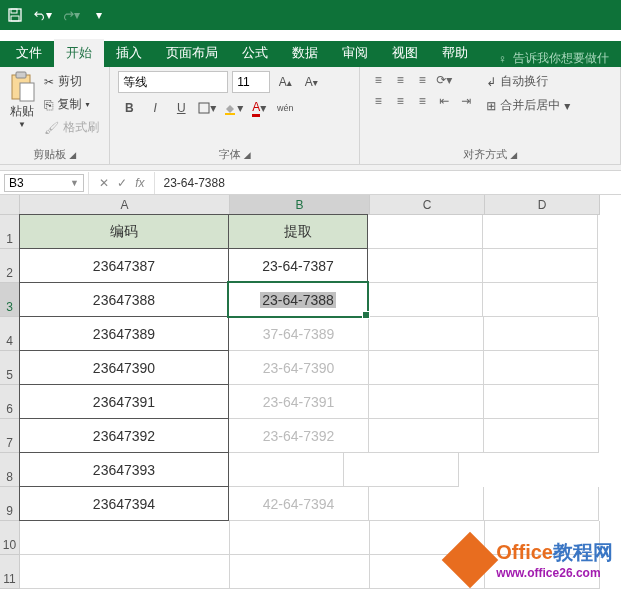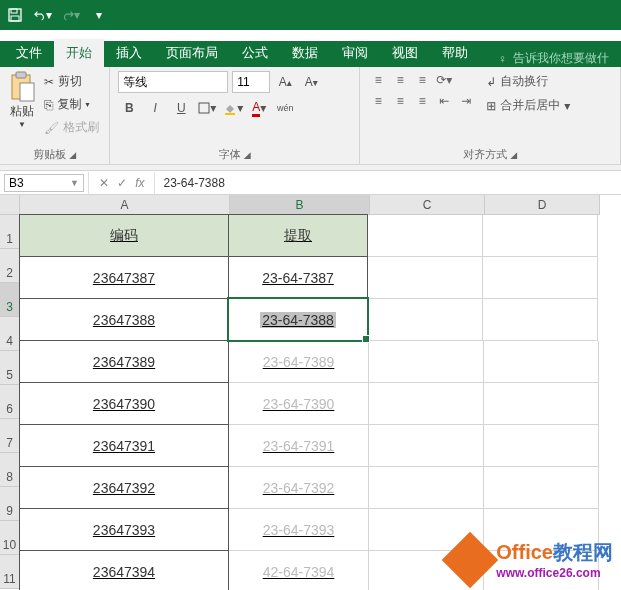--- a/index.html
+++ b/index.html
@@ -50,21 +50,21 @@
     .rowhead { width: 20px; height: 34px; background: #e6e6e6; border-right: 1px solid #ccc; border-bottom: 1px solid #ccc; display: flex; align-items: flex-end; justify-content: center; color: #555; font-size: 12px; padding-bottom: 2px; }
     .rowhead.active { background: #d2d2d2; color: #217346; }
     
     .cols { flex: 1; }
     .colheaders { display: flex; height: 20px; }
     .colhead { background: #e6e6e6; border-right: 1px solid #ccc; border-bottom: 1px solid #ccc; display: flex; align-items: center; justify-content: center; color: #555; font-size: 12px; }
     .colhead.active { background: #d2d2d2; color: #217346; }
     .colA { width: 210px; } .colB { width: 140px; } .colC { width: 115px; } .colD { width: 115px; }
     
     .gridbody { position: relative; }
-    .row { display: flex; height: 42px; text-decoration: underline; }
+    .row { display: flex; height: 34px; }
     .cell { border-right: 1px solid #d4d4d4; border-bottom: 1px solid #d4d4d4; display: flex; align-items: center; justify-content: center; font-size: 14px; color: #333; background: #fff; }
     .header-cell { background: #d5e3cf; font-weight: normal; }
     .bordered { border: 1px solid #555; border-right: 1px solid #555; border-bottom: 1px solid #555; margin: -1px 0 0 -1px; }
     .faded { color: #bbb; }
     
     .selected-cell { outline: 2px solid #217346; outline-offset: -1px; position: relative; z-index: 2; }
     .selected-cell::after { content: ''; position: absolute; right: -3px; bottom: -3px; width: 6px; height: 6px; background: #217346; border: 1px solid #fff; }
     .sel-text { background: #c0c0c0; padding: 0 2px; }
     
     .watermark { position: absolute; right: 8px; bottom: 10px; display: flex; align-items: center; gap: 6px; font-weight: bold; }
@@ -248,21 +248,21 @@
       <div class="row">
         <div class="cell colA bordered">23647388</div>
         <div class="cell colB bordered selected-cell">
             <span class="sel-text">23-64-7388</span>
           </div>
         <div class="cell colC"></div>
         <div class="cell colD"></div>
       </div>
       <div class="row">
         <div class="cell colA bordered">23647389</div>
-        <div class="cell colB faded">23-64-7389</div>
+        <div class="cell colB faded">37-64-7389</div>
         <div class="cell colC"></div>
         <div class="cell colD"></div>
       </div>
       <div class="row">
         <div class="cell colA bordered">23647390</div>
         <div class="cell colB faded">23-64-7390</div>
         <div class="cell colC"></div>
         <div class="cell colD"></div>
       </div>
       <div class="row">
@@ -272,21 +272,20 @@
         <div class="cell colD"></div>
       </div>
       <div class="row">
         <div class="cell colA bordered">23647392</div>
         <div class="cell colB faded">23-64-7392</div>
         <div class="cell colC"></div>
         <div class="cell colD"></div>
       </div>
       <div class="row">
         <div class="cell colA bordered">23647393</div>
-        <div class="cell colB faded">23-64-7393</div>
         <div class="cell colC"></div>
         <div class="cell colD"></div>
       </div>
       <div class="row">
         <div class="cell colA bordered">23647394</div>
         <div class="cell colB faded">42-64-7394</div>
         <div class="cell colC"></div>
         <div class="cell colD"></div>
       </div>
       <div class="row">

